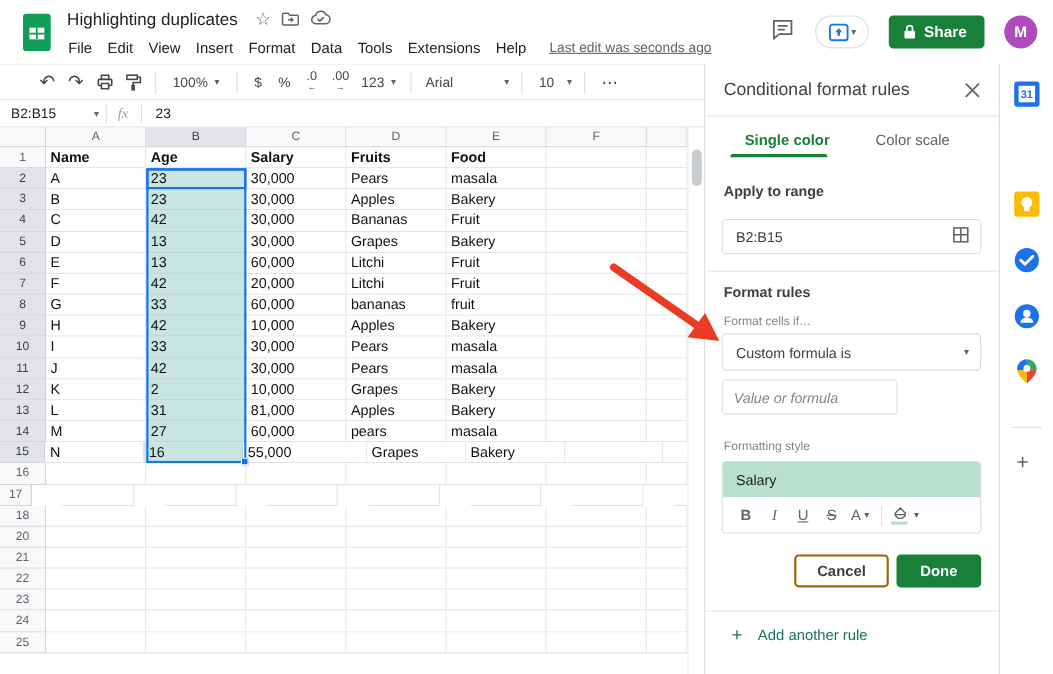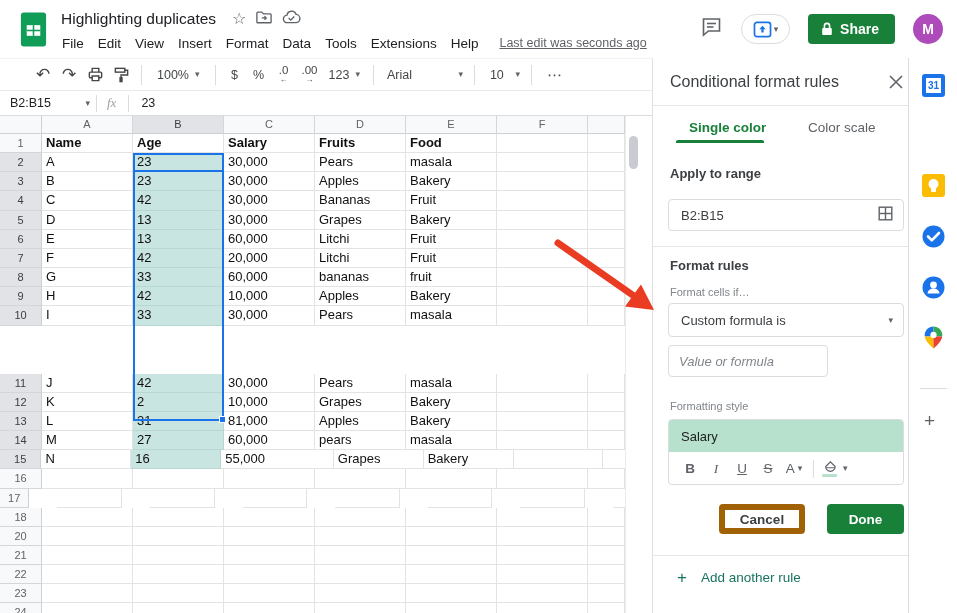--- a/index.html
+++ b/index.html
@@ -57,42 +57,42 @@
   .cell { border-right:1px solid #e2e3e3; border-bottom:1px solid #e2e3e3; font-size:13px; color:#111; padding-left:4px; white-space:nowrap; overflow:hidden; cursor:cell; background:#fff; }
   .cell.hdr-bold { font-weight:700; color:#111; }
   .cell.sel-fill { background:var(--selection-fill,#c9e5e1); border-right-color:#b9d6d3; border-bottom-color:#b9d6d3; }
   #range-border { position:absolute; border:2px solid var(--selection-border,#1a73e8); pointer-events:none; }
   #active-cell { position:absolute; border:2px solid var(--selection-border,#1a73e8); pointer-events:none; }
   #fill-handle { position:absolute; width:7px; height:7px; background:var(--selection-border,#1a73e8); border:1px solid #fff; pointer-events:auto; cursor:crosshair; }
   #vscroll { position:absolute; left:625px; top:0; width:15px; height:497px; border-left:1px solid #ebebeb; background:#fff; }
   #vscroll .thumb { position:absolute; left:3px; top:20px; width:9px; height:33px; background:#c8cbcf; border-radius:5px; cursor:pointer; }
 
   
-  #panel { position:absolute; left:640px; top:58px; width:268px; height:555px; background:#fff; border-left:1px solid #e0e0e0;margin-left:12px; }
+  #panel { position:absolute; left:640px; top:58px; width:268px; height:555px; background:#fff; border-left:1px solid #e0e0e0; }
   .p-title { position:absolute; left:17px; top:15px; font-size:16px; color:#3c4043; }
   .p-close { position:absolute; right:14px; top:16px; width:18px; height:18px; color:#5f6368; cursor:pointer; }
   .p-div { position:absolute; left:0; width:268px; height:1px; background:#e6e6e6; }
   .tab { position:absolute; top:62px; font-size:13.5px; cursor:pointer; }
   .tab.active { color:var(--accent-green,#188038); font-weight:700; }
   .tab.inactive { color:#5f6368; }
   .tab-underline { position:absolute; left:23px; top:82px; width:88px; height:3px; background:var(--accent-green,#188038); border-radius:2px 2px 0 0; }
   .p-label-bold { position:absolute; font-size:13px; font-weight:700; color:#3c4043; }
   .p-label-small { position:absolute; font-size:11px; color:#80868b; }
   .p-box { position:absolute; left:15px; width:236px; border:1px solid #dadce0; border-radius:4px; background:#fff; display:flex; align-items:center; justify-content:space-between; padding:0 10px 0 12px; font-size:13px; color:#3c4043; cursor:pointer; }
   .p-input { position:absolute; left:15px; width:160px; height:32px; border:1px solid #dadce0; border-radius:4px; padding:0 10px; font-size:13px; color:#80868b; font-family:"Liberation Sans",sans-serif; }
   .p-input::placeholder { color:#80868b; opacity:1; }
   .style-box { position:absolute; left:15px; top:361px; width:236px; height:66px; border:1px solid #dadce0; border-radius:4px; overflow:hidden; }
   .style-preview { height:32px; background:var(--preview-green,#b7e1cd); display:flex; align-items:center; padding-left:12px; font-size:13px; color:#202124; }
   .fmt-row { height:33px; display:flex; align-items:center; gap:4px; padding-left:10px; color:#5f6368; }
   .fmt-btn { min-width:22px; height:24px; display:flex; align-items:center; justify-content:center; font-size:13.5px; cursor:pointer; border-radius:3px; color:#5f6368; }
   .fmt-sep { width:1px; height:18px; background:#dadce0; margin:0 4px; }
   .fill-wrap { display:flex; flex-direction:column; align-items:center; cursor:pointer; }
   .fill-bar { width:15px; height:3px; background:var(--preview-green,#b7e1cd); border-radius:1px; margin-top:1px; }
   .btn { position:absolute; top:446px; height:30px; border-radius:4px; font-size:13.5px; font-weight:700; font-family:"Liberation Sans",sans-serif; cursor:pointer; }
-  .btn-cancel { left:66px; width:86px; background:#fff; border:6px solid #a16207; color:#3c4043; }
+  .btn-cancel { left:81px; width:86px; background:#fff; border:2px solid #a16207; color:#3c4043; }
   .btn-done { left:174px; width:77px; background:var(--accent-green,#188038); border:none; color:#fff; }
   .add-rule { position:absolute; left:24px; top:511px; display:flex; align-items:center; gap:14px; color:var(--addrule-teal,#17735f); font-size:13.5px; cursor:pointer; }
   .add-rule .plus { font-size:17px; line-height:1; }
 
   
   #siderail { position:absolute; left:908px; top:58px; width:49px; height:555px; background:#fff; border-left:1px solid #dadce0; }
   .rail-icon { position:absolute; left:12px; width:25px; height:25px; cursor:pointer; }
   .rail-div { position:absolute; left:11px; width:27px; height:1px; background:#dadce0; }
   .rail-plus { position:absolute; left:15px; color:#5f6368; font-size:19px; cursor:pointer; }
 
@@ -344,21 +344,21 @@
         <div class="sheet-row" style="height: 19.16px;">
           <div class="row-hdr sel" style="line-height: 19.16px;">10</div>
           <div class="cell" style="width: 91px; line-height: 18.16px;">I</div>
           <div class="cell sel-fill" style="width: 91px; line-height: 18.16px;">33</div>
           <div class="cell" style="width: 91px; line-height: 18.16px;">30,000</div>
           <div class="cell" style="width: 91px; line-height: 18.16px;">Pears</div>
           <div class="cell" style="width: 91px; line-height: 18.16px;">masala</div>
           <div class="cell" style="width: 91px; line-height: 18.16px;"></div>
           <div class="cell" style="width: 37px;"></div>
         </div>
-        <div class="sheet-row" style="height: 19.16px; margin-top: 48px;">
+        <div class="sheet-row" style="height: 19.16px;">
           <div class="row-hdr sel" style="line-height: 19.16px;">11</div>
           <div class="cell" style="width: 91px; line-height: 18.16px;">J</div>
           <div class="cell sel-fill" style="width: 91px; line-height: 18.16px;">42</div>
           <div class="cell" style="width: 91px; line-height: 18.16px;">30,000</div>
           <div class="cell" style="width: 91px; line-height: 18.16px;">Pears</div>
           <div class="cell" style="width: 91px; line-height: 18.16px;">masala</div>
           <div class="cell" style="width: 91px; line-height: 18.16px;"></div>
           <div class="cell" style="width: 37px;"></div>
         </div>
         <div class="sheet-row" style="height: 19.16px;">

